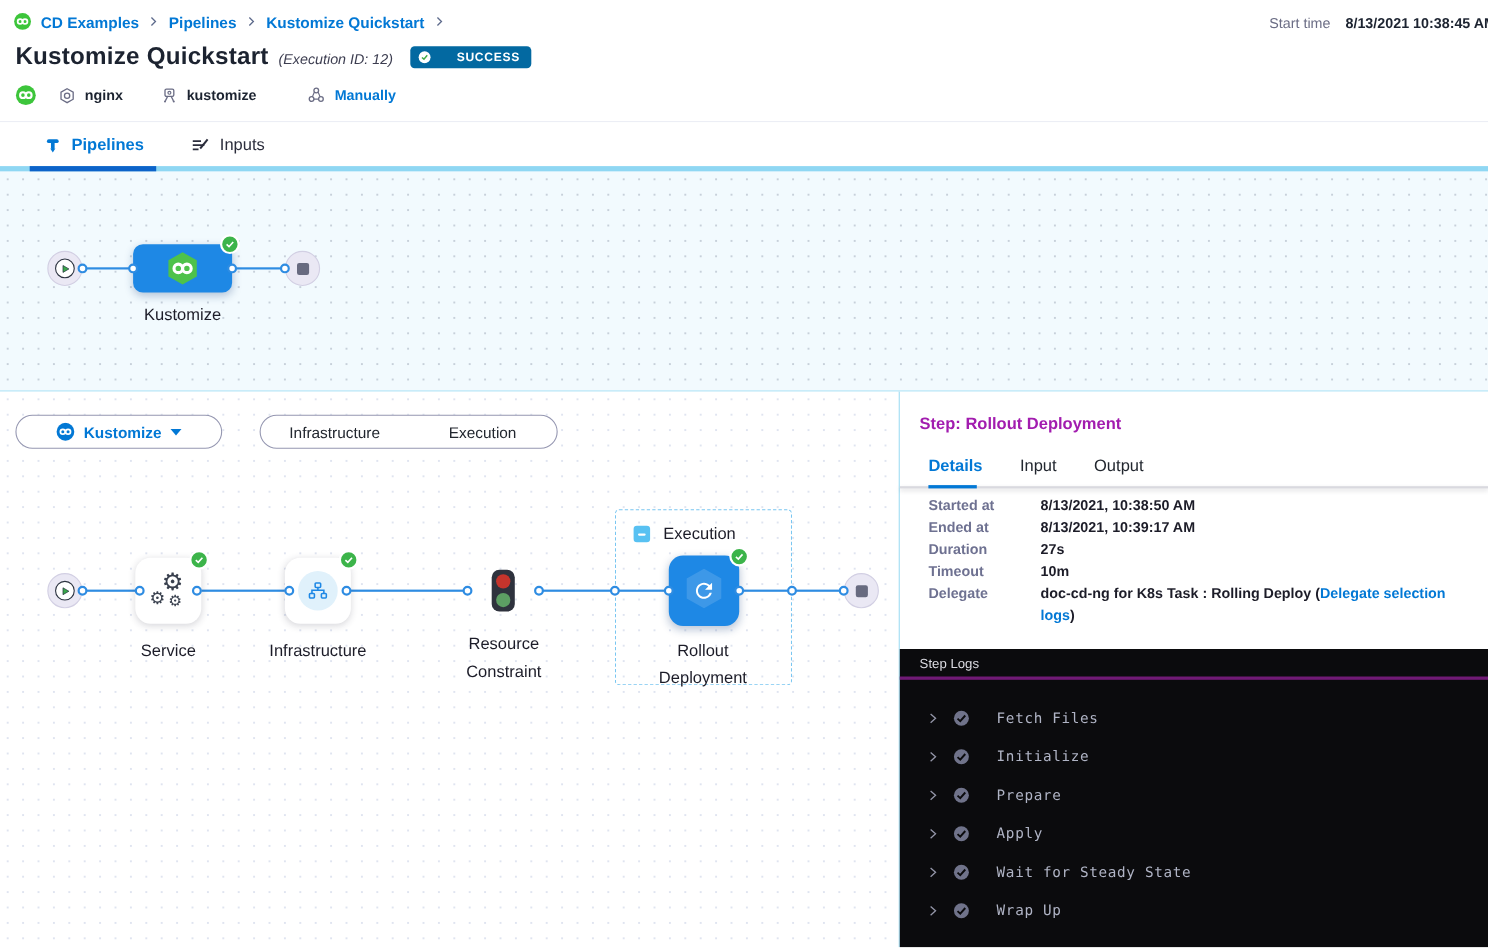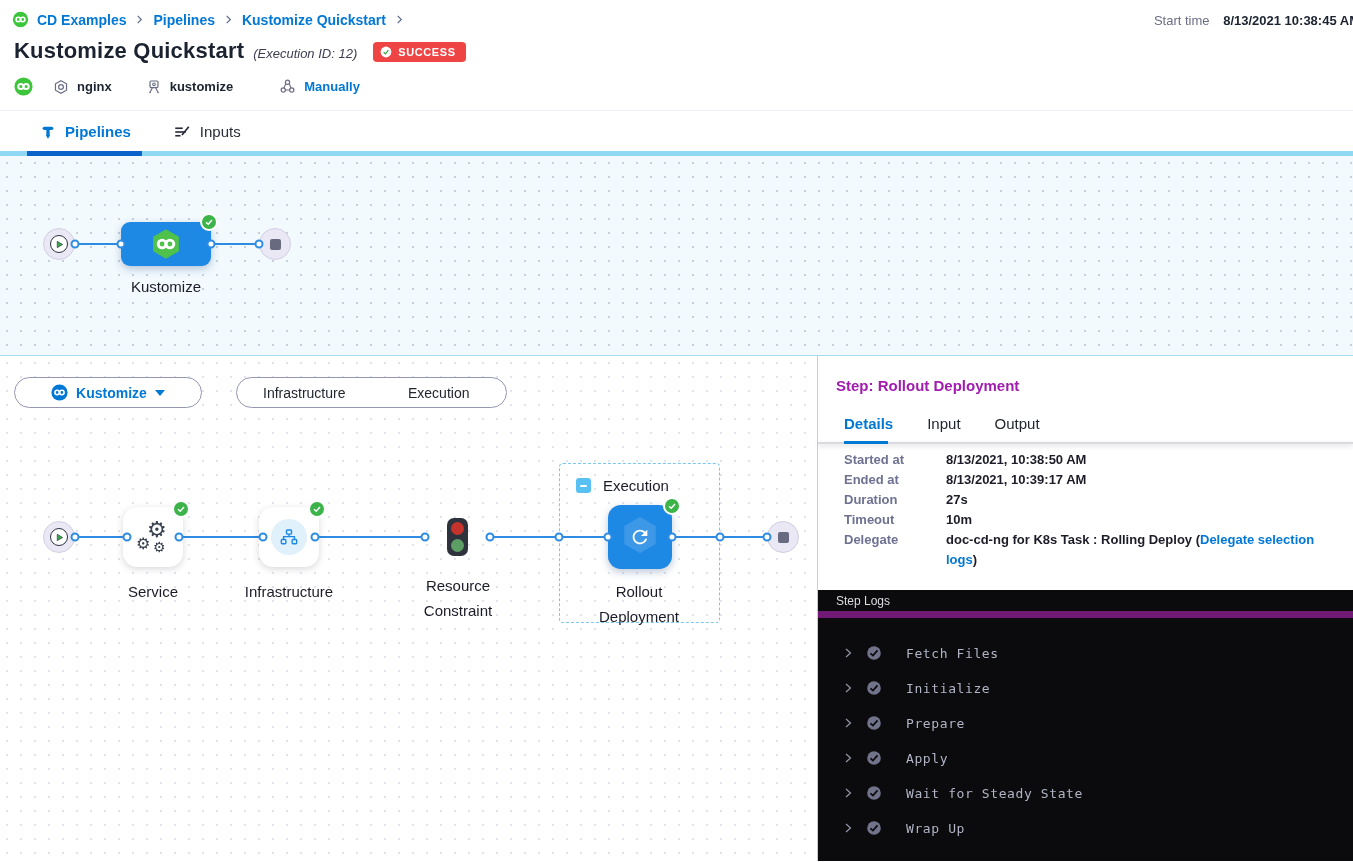--- a/index.html
+++ b/index.html
@@ -11,23 +11,23 @@
   .breadcrumb { position:absolute; top:11px; left:12px; display:flex; align-items:center; gap:8px;
     font-size:14px; font-weight:600; color:#0278d5; }
   .crumb { cursor:pointer; }
   .crumb-sep svg { display:block; }
   .start-time { position:absolute; top:13px; right:-7px; white-space:nowrap; font-size:13px; }
   .start-time .lbl { color:#6b6d85; margin-right:10px; }
   .start-time .val { color:#1c2330; font-weight:600; }
   .title-row { position:absolute; top:38px; left:14px; display:flex; align-items:center; }
   .page-title { font-size:22px; font-weight:700; color:#1c2330; letter-spacing:.2px; }
   .exec-id { font-size:13px; color:#3c3d50; margin-left:9px; margin-top:4px;font-style:italic; }
-  .status-badge { margin-left:16px; margin-top:2px; background:#ef4444; border-radius:4px;
+  .status-badge { margin-left:16px; margin-top:2px; background:#0369a1; border-radius:4px;
     color:#fff; font-size:11px; font-weight:700; letter-spacing:.6px;
-    padding:4px 10px 4px 7px; display:flex; align-items:center; gap:6px; }
+    padding:4px 10px 4px 7px; display:flex; align-items:center; gap:23px; }
   .tags-row { position:absolute; top:77px; left:14px; display:flex; align-items:center; }
   .tag { display:flex; align-items:center; gap:8px; font-size:13px; font-weight:600; color:#1c2330; }
   .tag.link { color:#0278d5; }
 
   
   .tabbar { position:relative; height:46px; border-top:1px solid #eceef5; background:#fff; }
   .tabbar-inner { display:flex; align-items:center; height:41px; padding-left:40px; gap:42px; }
   .main-tab { display:flex; align-items:center; gap:9px; font-size:15px; cursor:pointer; }
   .main-tab.active { color:#0278d5; font-weight:600; }
   .main-tab.inactive { color:#2b2d3c; font-weight:500; }
@@ -106,21 +106,21 @@
   .panel-divider { position:absolute; top:86px; left:0; right:0; height:2px; background:#d9d9df;
     box-shadow:0 2px 4px rgba(96,97,112,.28); }
   .details-grid { position:absolute; top:94px; left:26px; right:14px; display:grid;
     grid-template-columns:102px 1fr; font-size:13px; line-height:20px; }
   .d-label { color:#6e7191; font-weight:600; }
   .d-value { color:#1c1c28; font-weight:700; }
   .d-link { color:#0278d5; font-weight:700; cursor:pointer; }
 
   .step-logs { position:absolute; top:234px; left:0; right:0; bottom:0; background:#0b0b0d; }
   .logs-header { height:28px; display:flex; align-items:center; padding-left:18px;
-    border-bottom:7px solid #701a75; color:#dcdce2; font-size:12px; }
+    border-bottom:3px solid #701a75; color:#dcdce2; font-size:12px; }
   .log-rows { padding-top:25px; }
   .log-row { display:flex; align-items:center; height:20px; margin-bottom:15px; cursor:pointer; }
   .log-chevron { margin-left:24px; width:14px; display:flex; }
   .log-check { margin-left:10px; display:flex; }
   .log-text { margin-left:24px; font-family:"DejaVu Sans Mono", monospace; font-size:13px;
     letter-spacing:.6px; color:#b0b4c5; }
 
   .icon { display:inline-flex; }
 </style>
 </head>

